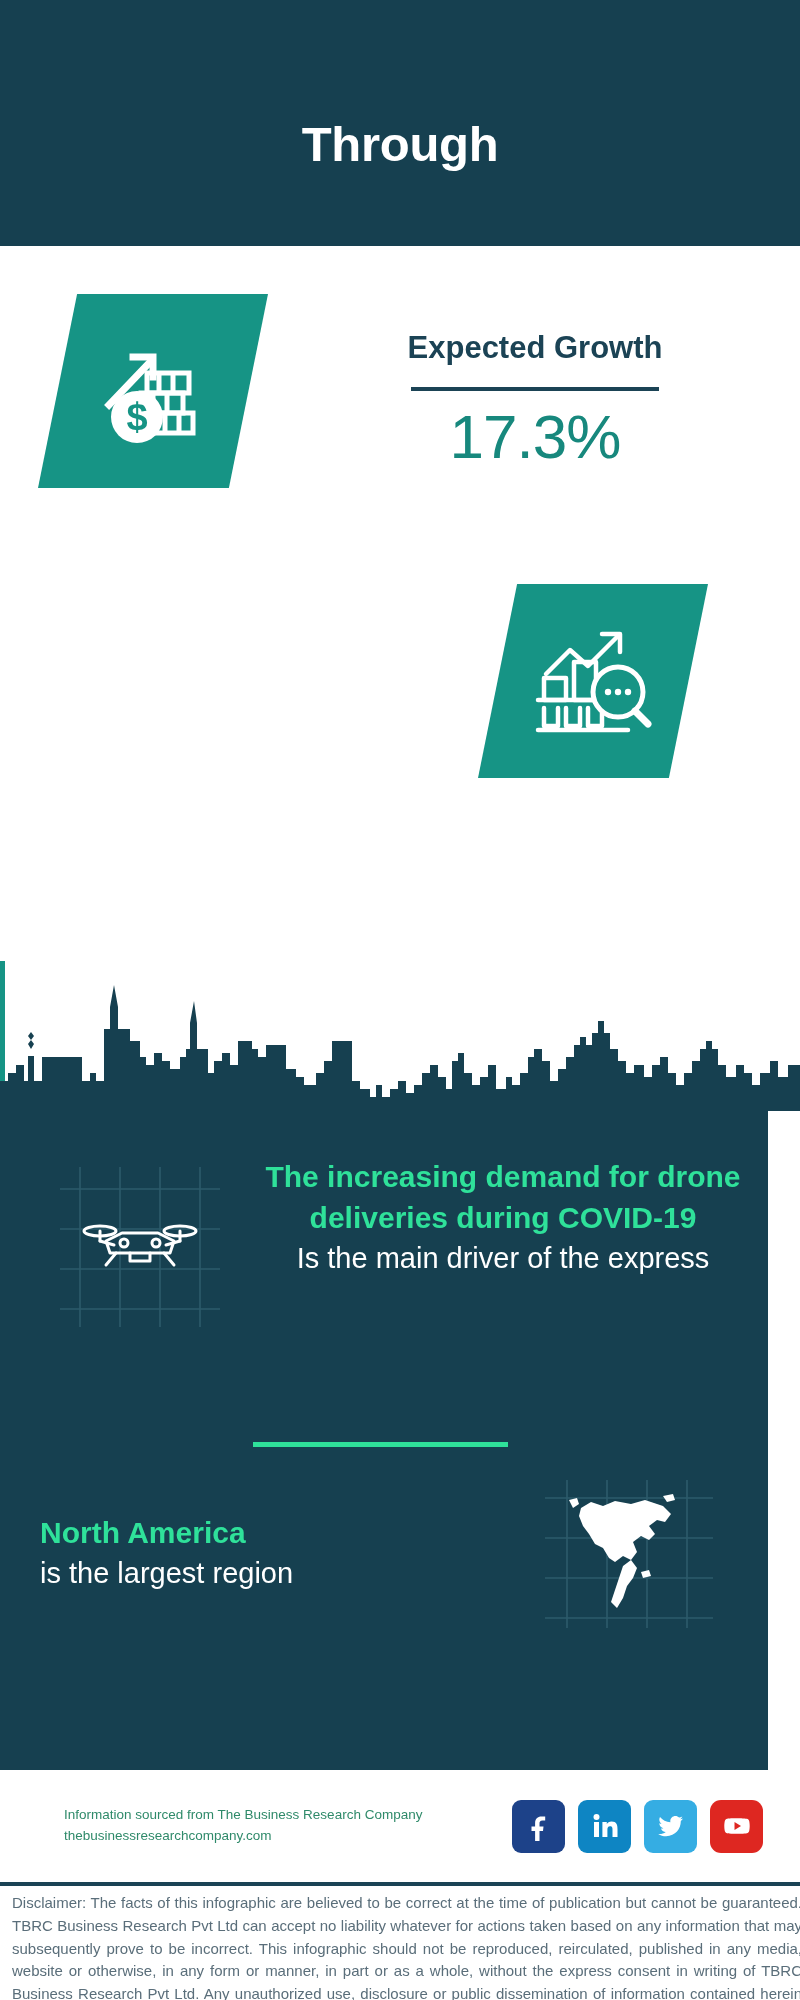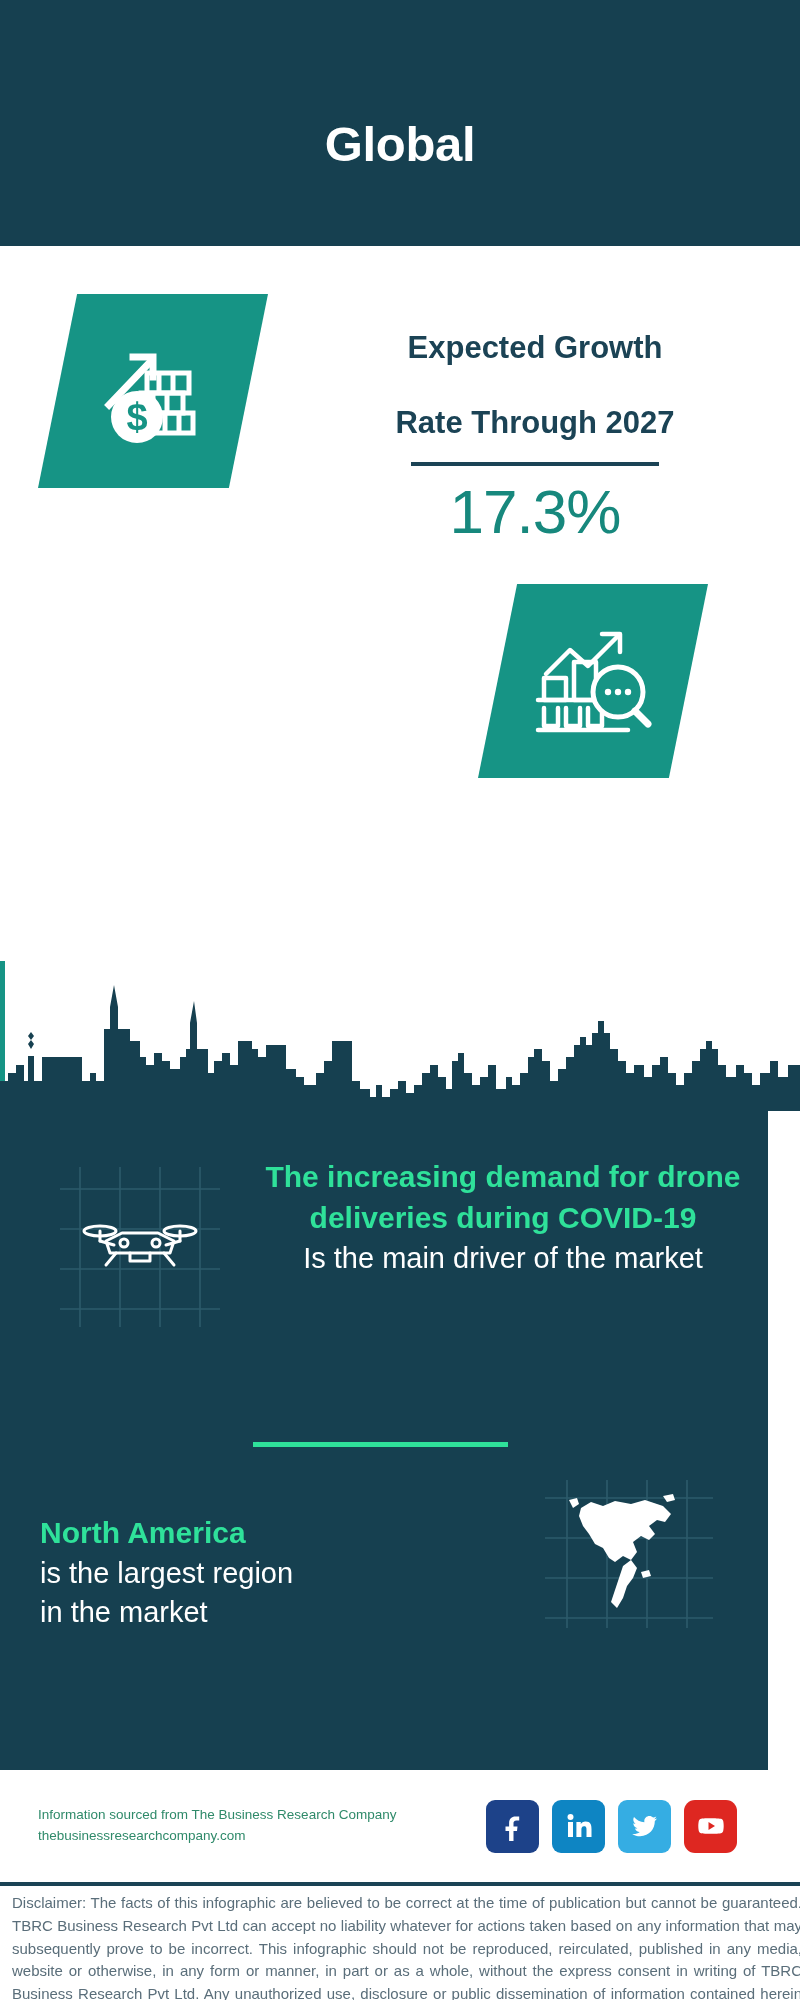--- a/index.html
+++ b/index.html
@@ -158,20 +158,21 @@
   
   .footer {
     position: absolute;
     left: 0;
     top: 1770px;
     width: 800px;
     height: 112px;
     background: #ffffff;
     display: flex;
     align-items: center;
+    padding-left: 26px;
   }
   .footer-text {
     margin-left: 38px;
     width: 440px;
   }
   .footer-text div {
     color: #2f8a6a;
     font-size: 13.5px;
     line-height: 1.55;
   }
@@ -220,21 +221,21 @@
     height: 1524px;
     background: #169485;
   }
 </style>
 </head>
 <body>
 
 <div class="page">
 
   <div class="header">
-    <div class="header-line1">Global</div>
+    <div class="header-line1">Through</div>
   </div>
 
   <div class="left-accent"></div>
 
   <div class="white-band">
 
     <div class="para one">
       <svg width="120" height="120" viewBox="0 0 120 120">
         <g stroke="#ffffff" stroke-width="7" fill="none" stroke-linecap="square">
           <path d="M16,74 L58,30"></path>
@@ -251,21 +252,20 @@
           <line x1="72" y1="82" x2="72" y2="102"></line>
           <line x1="86" y1="82" x2="86" y2="102"></line>
         </g>
         <circle cx="44" cy="86" r="26" fill="#ffffff"></circle>
         <text x="44" y="99" font-family="'Liberation Sans',sans-serif" font-size="38" font-weight="bold" fill="#169485" text-anchor="middle">$</text>
       </svg>
     </div>
 
     <div class="stat growth">
       <div class="stat-title">Expected Growth</div>
-      <div class="stat-title">Rate Through 2027</div>
       <div class="stat-rule"></div>
       <div class="stat-value">17.3%</div>
     </div>
 
     <div class="para two">
       <svg width="122" height="118" viewBox="0 0 122 118">
         <g fill="none" stroke="#ffffff" stroke-width="4.5" stroke-linecap="round" stroke-linejoin="round">
           <path d="M14,52 L38,28 L56,44 L86,14"></path>
           <path d="M70,12 L88,12 L88,30"></path>
           <rect x="12" y="56" width="22" height="22"></rect>
@@ -317,29 +317,28 @@
           <line x1="120" y1="74" x2="106" y2="78"></line>
           <circle cx="64" cy="76" r="4"></circle>
           <circle cx="96" cy="76" r="4"></circle>
           <path d="M70,86 L70,94 L90,94 L90,86"></path>
         </g>
       </svg>
     </div>
 
     <div class="block drone-txt">
       <div class="hl">The increasing demand for drone deliveries during COVID-19</div>
-      <div class="plain">Is the main driver of the market</div>
+      <div class="plain">Is the main driver of the express</div>
     </div>
 
     <div class="green-rule"></div>
 
     <div class="block region-txt">
       <div class="hl">North America</div>
       <div class="plain">is the largest region</div>
-      <div class="plain">in the market</div>
     </div>
 
     <div class="map-icon-wrap">
       <svg width="168" height="148" viewBox="0 0 168 148">
         <g stroke="#2d5b6b" stroke-width="1.6" fill="none">
           <line x1="0" y1="18" x2="168" y2="18"></line>
           <line x1="0" y1="58" x2="168" y2="58"></line>
           <line x1="0" y1="98" x2="168" y2="98"></line>
           <line x1="0" y1="138" x2="168" y2="138"></line>
           <line x1="22" y1="0" x2="22" y2="148"></line>

